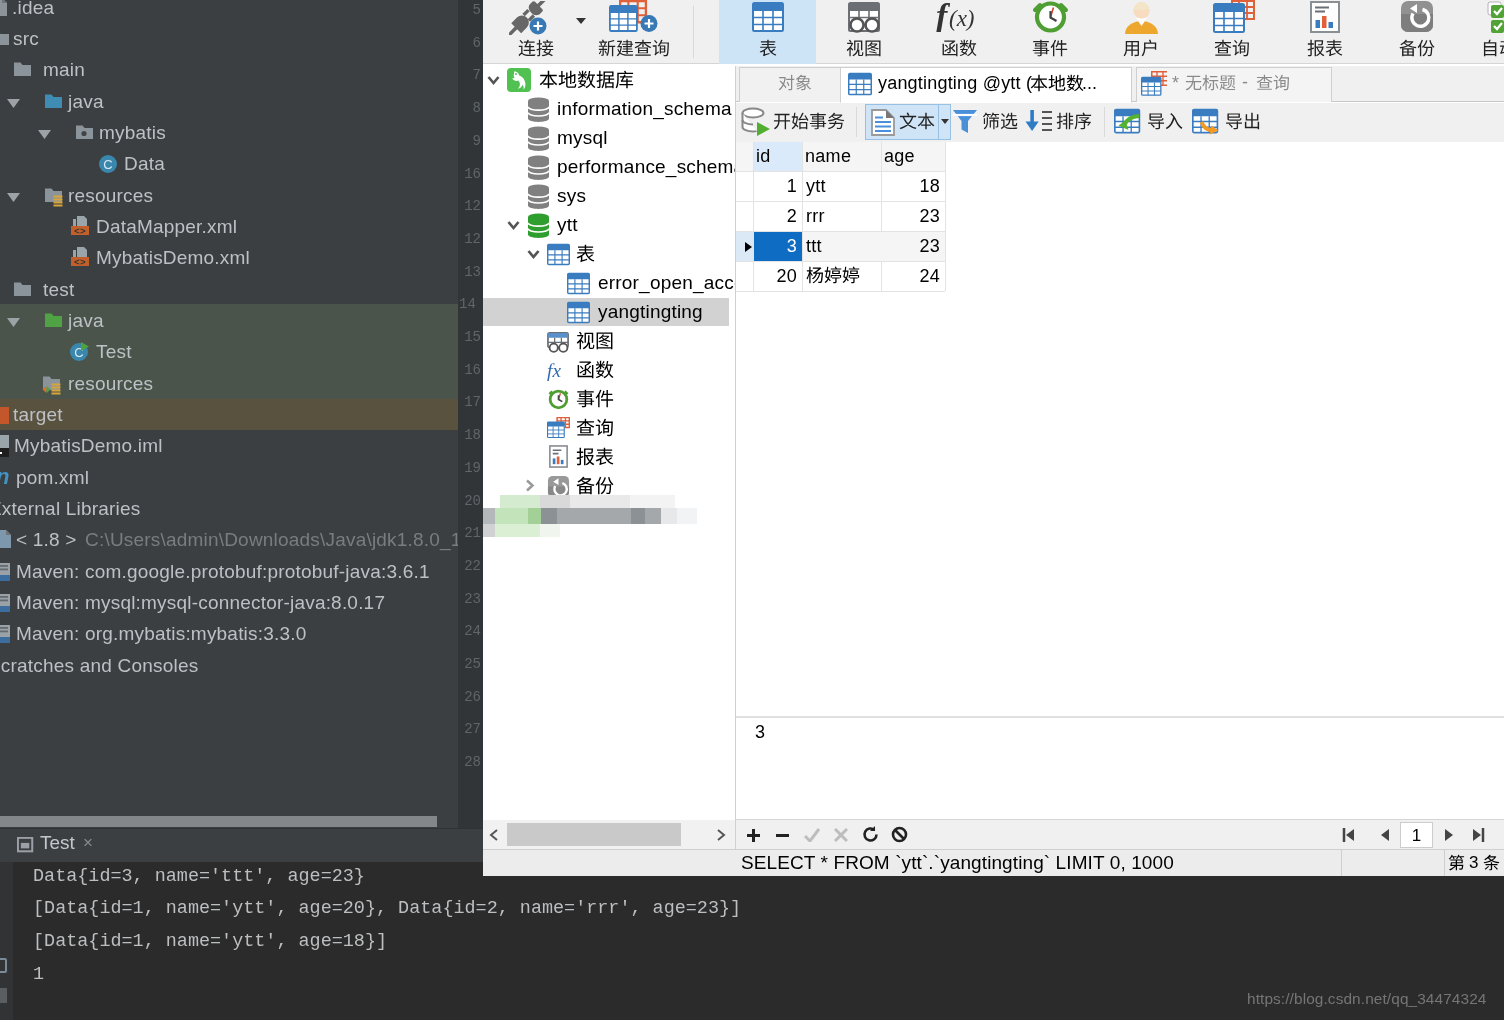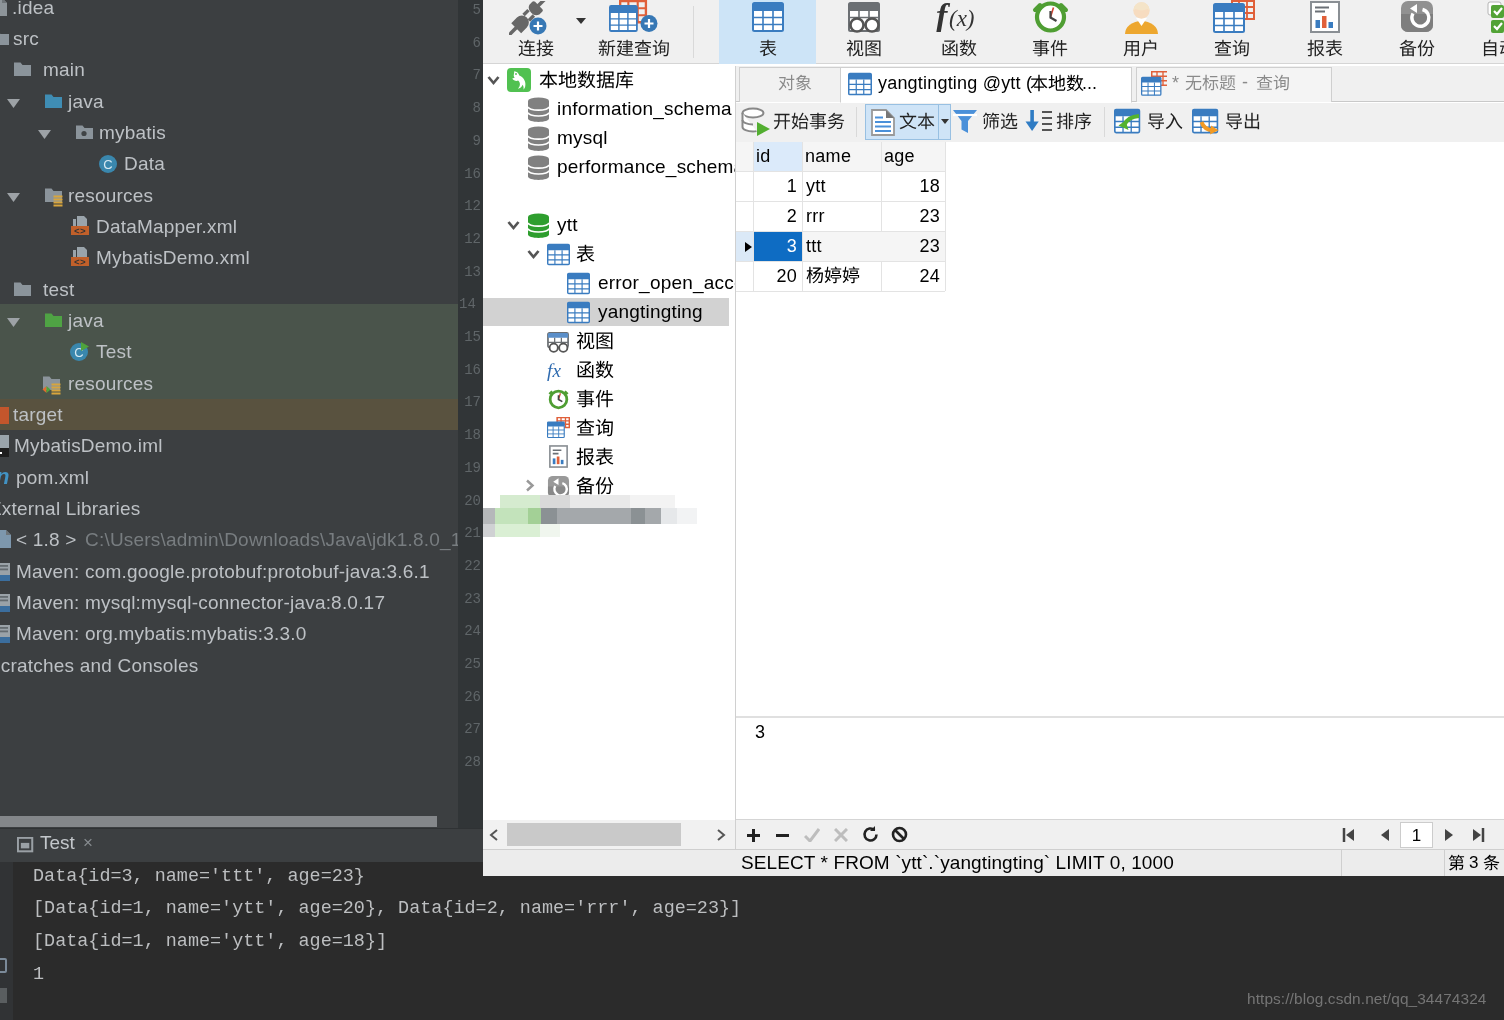--- a/index.html
+++ b/index.html
@@ -518,20 +518,28 @@
           </svg>
           <div class="abs" style="left:74px;top:0;height:28px;line-height:28px;white-space:pre">mysql</div>
         </div>
 <div class="abs" style="left:0;top:87px;width:246px;height:28px;font-size:19px;letter-spacing:0.2px">
           <svg class="abs" style="left:44px;top:2px" width="23" height="25" viewBox="0 0 23 25">
             <ellipse cx="11.5" cy="4" rx="10.5" ry="3.4" fill="#808080"></ellipse>
             <path d="M1 4v17.5c0 1.9 4.7 3.4 10.5 3.4S22 23.4 22 21.5V4z" fill="#808080"></path>
             <path d="M1 9.8c0 1.9 4.7 3.4 10.5 3.4S22 11.7 22 9.8M1 15.6c0 1.9 4.7 3.4 10.5 3.4s10.5-1.5 10.5-3.4" stroke="#fff" stroke-width="1.7" fill="none"></path>
           </svg>
           <div class="abs" style="left:74px;top:0;height:28px;line-height:28px;white-space:pre">performance_schema</div>
+        </div>
+<div class="abs" style="left:0;top:116px;width:246px;height:28px;font-size:19px;letter-spacing:0.2px">
+          <svg class="abs" style="left:44px;top:2px" width="23" height="25" viewBox="0 0 23 25">
+            <ellipse cx="11.5" cy="4" rx="10.5" ry="3.4" fill="#808080"></ellipse>
+            <path d="M1 4v17.5c0 1.9 4.7 3.4 10.5 3.4S22 23.4 22 21.5V4z" fill="#808080"></path>
+            <path d="M1 9.8c0 1.9 4.7 3.4 10.5 3.4S22 11.7 22 9.8M1 15.6c0 1.9 4.7 3.4 10.5 3.4s10.5-1.5 10.5-3.4" stroke="#fff" stroke-width="1.7" fill="none"></path>
+          </svg>
+          <div class="abs" style="left:74px;top:0;height:28px;line-height:28px;white-space:pre">sys</div>
         </div>
 <div class="abs" style="left:0;top:145px;width:246px;height:28px;font-size:19px;letter-spacing:0.2px">
           <svg class="abs" style="left:24px;top:9px" width="13" height="11" viewBox="0 0 13 11">
             <path d="M1.5 2 L6.5 8 L11.5 2" fill="none" stroke="#555" stroke-width="2.7"></path>
           </svg>
           <svg class="abs" style="left:44px;top:2px" width="23" height="25" viewBox="0 0 23 25">
             <ellipse cx="11.5" cy="4" rx="10.5" ry="3.4" fill="#2e9e2e"></ellipse>
             <path d="M1 4v17.5c0 1.9 4.7 3.4 10.5 3.4S22 23.4 22 21.5V4z" fill="#2e9e2e"></path>
             <path d="M1 9.8c0 1.9 4.7 3.4 10.5 3.4S22 11.7 22 9.8M1 15.6c0 1.9 4.7 3.4 10.5 3.4s10.5-1.5 10.5-3.4" stroke="#fff" stroke-width="1.7" fill="none"></path>
           </svg>

